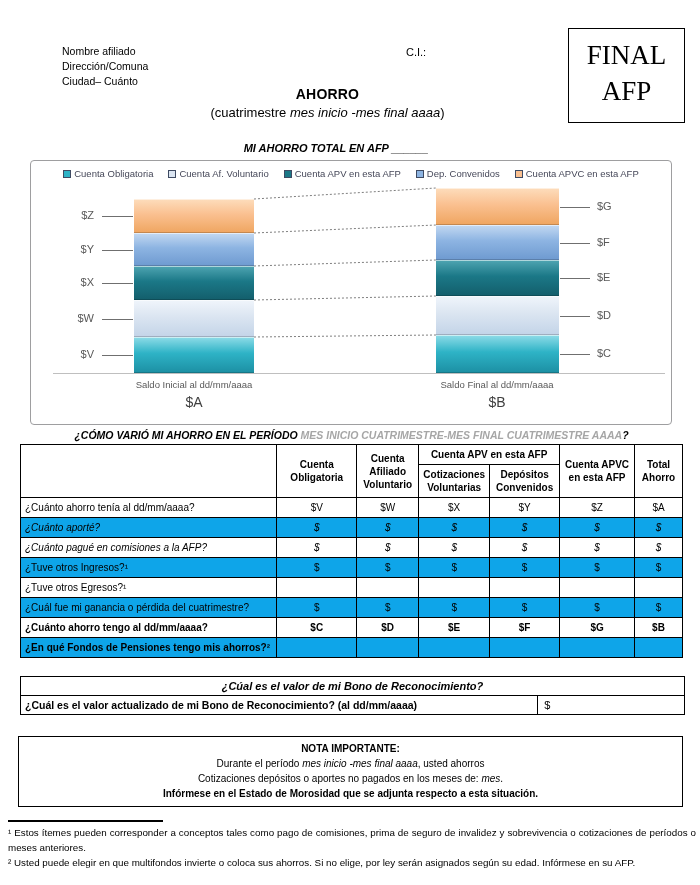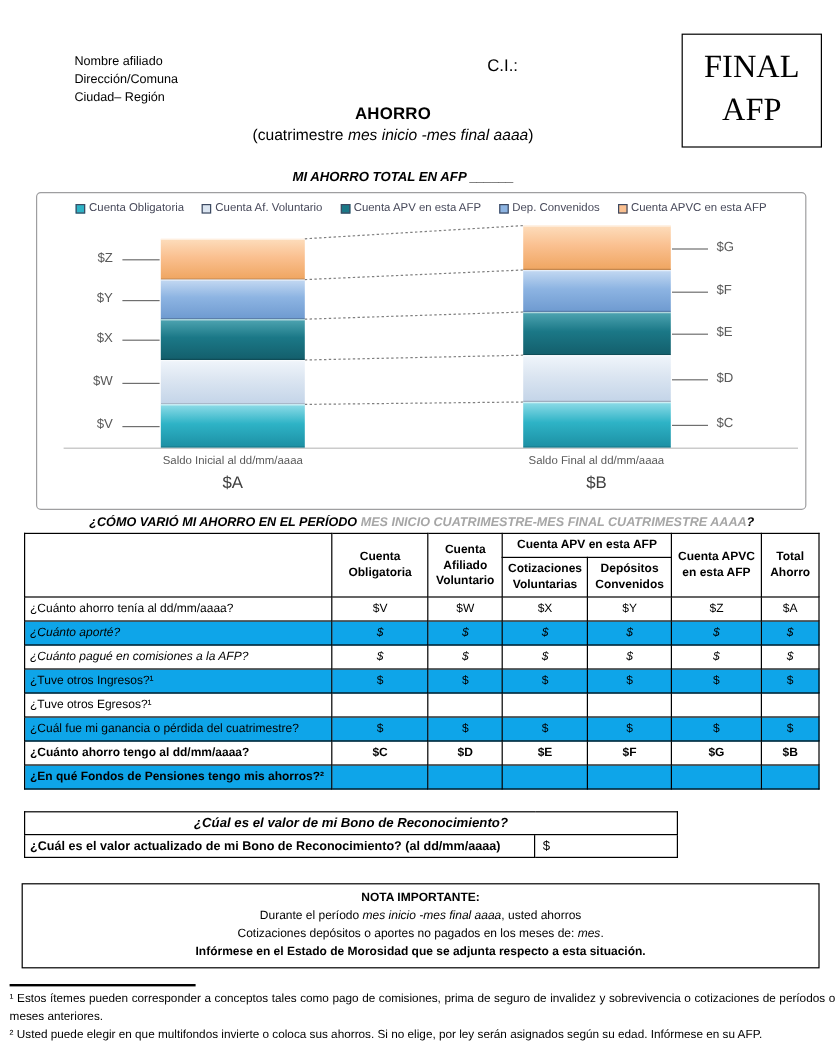--- a/index.html
+++ b/index.html
@@ -1,21 +1,21 @@
 <!DOCTYPE html>
 <html><head>
 <meta charset="utf-8">
 <style>
   * { margin:0; padding:0; box-sizing:border-box; }
   body { background:#fff; font-family:"Liberation Sans", sans-serif; color:#000; }
   .page { position:relative; width:700px; height:885px; background:#ffffff; overflow:hidden; }
 
   
   .affiliate { position:absolute; left:62px; top:44px; font-size:10.5px; line-height:15px; }
-  .ci { position:absolute; left:406px; top:46px; font-size:14px; }
+  .ci { position:absolute; left:406px; top:46px; font-size:11px; }
   .logo-box { position:absolute; left:568px; top:28px; width:117px; height:95px;
               border:1.5px solid #000; text-align:center; font-family:"Liberation Serif", serif;
               font-size:27px; line-height:36px; padding-top:8px; }
 
   .title-wrap { position:absolute; left:0; top:86px; width:655px; text-align:center; }
   .title-main { font-size:14px; font-weight:bold; letter-spacing:.2px; }
   .title-sub  { font-size:13px; margin-top:3px; }
   .gray-it { color:#000000; font-style:italic; }
   .chart-title { position:absolute; left:0; top:142px; width:672px; text-align:center;
                  font-size:11px; font-weight:bold; font-style:italic; }
@@ -45,21 +45,21 @@
   .main-table, .main-table th, .main-table td { border:1px solid #000; }
   .main-table { border:1.5px solid #000; }
   .main-table th { font-size:10px; font-weight:bold; text-align:center; padding:3px 2px; line-height:1.3; }
   .main-table td { font-size:10px; height:20px; padding:1px 4px; }
   .main-table td.val { text-align:center; }
   tr.shaded td { background:#0ea5e9; }
   tr.italic td { font-style:italic; }
   tr.bold td { font-weight:bold; }
 
   
-  .bono-wrap { position:absolute; left:20px; top:676px; width:545px; }
+  .bono-wrap { position:absolute; left:20px; top:676px; width:665px; }
   .bono-table, .bono-table td { border:1px solid #000; }
   .bono-table { border:1.5px solid #000; }
   .bono-title-cell { text-align:center; font-size:11px; font-weight:bold; font-style:italic; padding:3px 0; }
   .bono-label { font-size:10.5px; font-weight:bold; padding:3px 4px; }
   .bono-value { font-size:11px; padding:3px 6px; }
 
   
   .nota { position:absolute; left:18px; top:736px; width:665px; border:1px solid #000;
           text-align:center; font-size:10px; line-height:15px; padding:4px 8px 5px; }
   .nota .b { font-weight:bold; }
@@ -70,21 +70,21 @@
   .footnotes p { margin-bottom:1px; }
 </style>
 </head>
 <body>
 
 <div class="page">
 
   <div class="affiliate">
     <div>Nombre afiliado</div>
     <div>Dirección/Comuna</div>
-    <div>Ciudad– Región</div>
+    <div>Ciudad– Cuánto</div>
   </div>
   <div class="ci">C.I.:</div>
   <div class="logo-box">
     <div>FINAL</div>
     <div>AFP</div>
   </div>
 
   <div class="title-wrap">
     <div class="title-main">AHORRO</div>
     <div class="title-sub"><span>(cuatrimestre </span><span class="gray-it">mes inicio -mes final aaaa</span><span>)</span></div>

